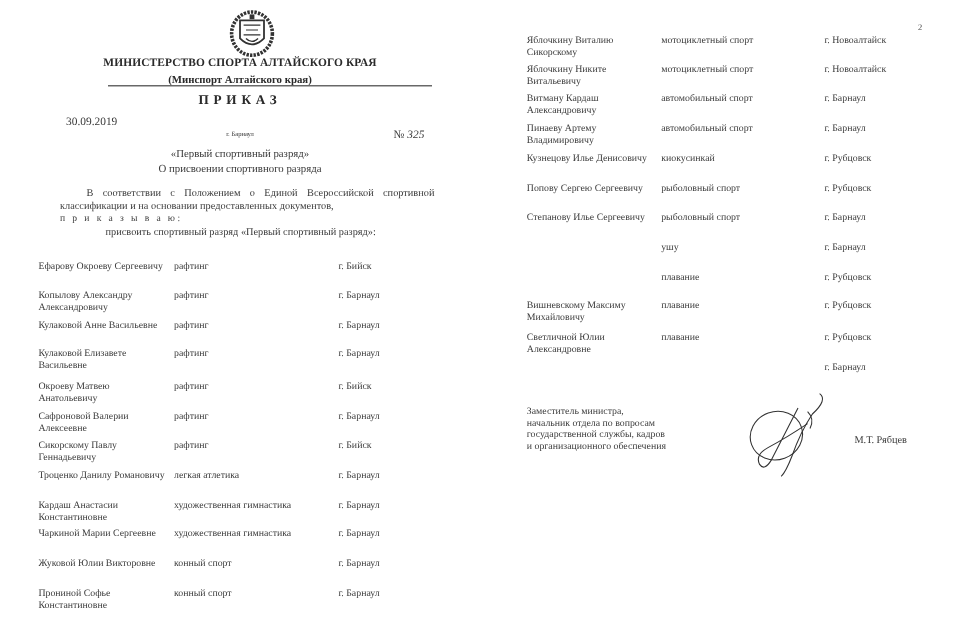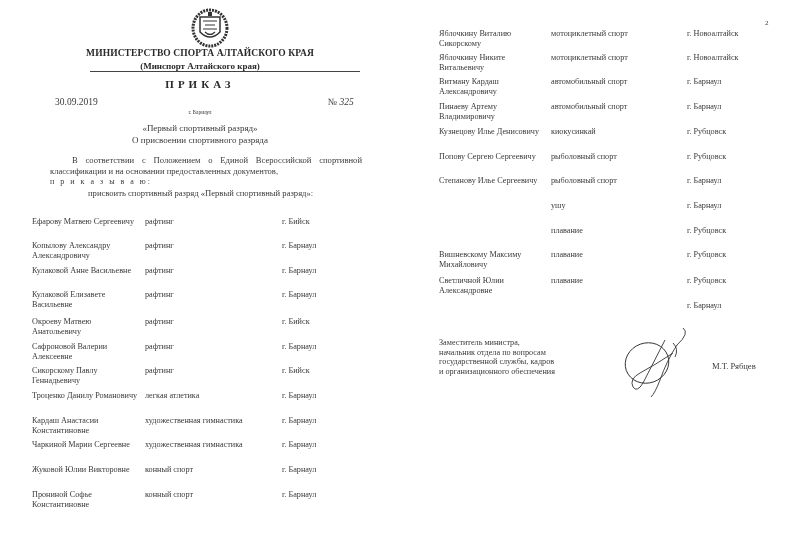--- a/index.html
+++ b/index.html
@@ -12,21 +12,21 @@
   .page-right { left: 400px; }
 
   .emblem { position: absolute; left: 191px; top: 8px; width: 38px; height: 40px; }
   .ministry { position: absolute; left: 0; width: 400px; text-align: center; font-weight: bold; }
   .ministry-name { top: 48px; font-size: 9.5px; letter-spacing: 0.1px; color: #2a2a2a; }
   .ministry-short { top: 61px; font-size: 9px; color: #2a2a2a; }
   .header-rule { position: absolute; left: 90px; top: 71px; width: 270px; border-top: 1px solid #444; }
   .order-title { position: absolute; left: 0; width: 400px; top: 78px; text-align: center;
     font-weight: bold; font-size: 11px; letter-spacing: 4px; color: #2a2a2a; }
   .order-date { position: absolute; left: 55px; top: 97px; font-size: 9.5px; }
-  .order-number { position: absolute; left: 308px; top: 97px; font-size: 9.5px; padding-left: 20px; }
+  .order-number { position: absolute; left: 308px; top: 108px; font-size: 9.5px; padding-left: 20px; }
   .order-number .num { font-style: italic; }
   .order-city { position: absolute; left: 0; width: 400px; top: 109px; text-align: center; font-size: 5.5px; }
 
   .subject { position: absolute; left: 0; width: 400px; top: 122px; text-align: center; font-size: 9px; line-height: 12px; }
   .body-text { position: absolute; left: 50px; width: 312px; top: 155px; font-size: 8.6px; line-height: 11px; text-align: justify; }
   .body-text .indent { text-indent: 22px; }
   .orders-word { position: absolute; left: 50px; top: 177px; font-size: 8px; letter-spacing: 2px; }
   .assign-text { position: absolute; left: 88px; top: 188px; font-size: 8.6px; }
 
   .rows { position: absolute; left: 0; width: 400px; }
@@ -77,21 +77,21 @@
   </div>
 
   <div class="body-text">
     <div class="indent">В соответствии с Положением о Единой Всероссийской спортивной классификации и на основании предоставленных документов,</div>
   </div>
   <div class="orders-word">п р и к а з ы в а ю:</div>
   <div class="assign-text">присвоить спортивный разряд «Первый спортивный разряд»:</div>
 
   <div class="rows">
     <div class="row" style="top:217px">
-      <div class="cell-name">Ефарову Матвею Сергеевичу</div>
+      <div class="cell-name">Ефарову Окроеву Сергеевичу</div>
       <div class="cell-sport">рафтинг</div>
       <div class="cell-city">г. Бийск</div>
     </div>
     <div class="row" style="top:241px">
       <div class="cell-name">Копылову Александру Александровичу</div>
       <div class="cell-sport">рафтинг</div>
       <div class="cell-city">г. Барнаул</div>
     </div>
     <div class="row" style="top:266px">
       <div class="cell-name">Кулаковой Анне Васильевне</div>

